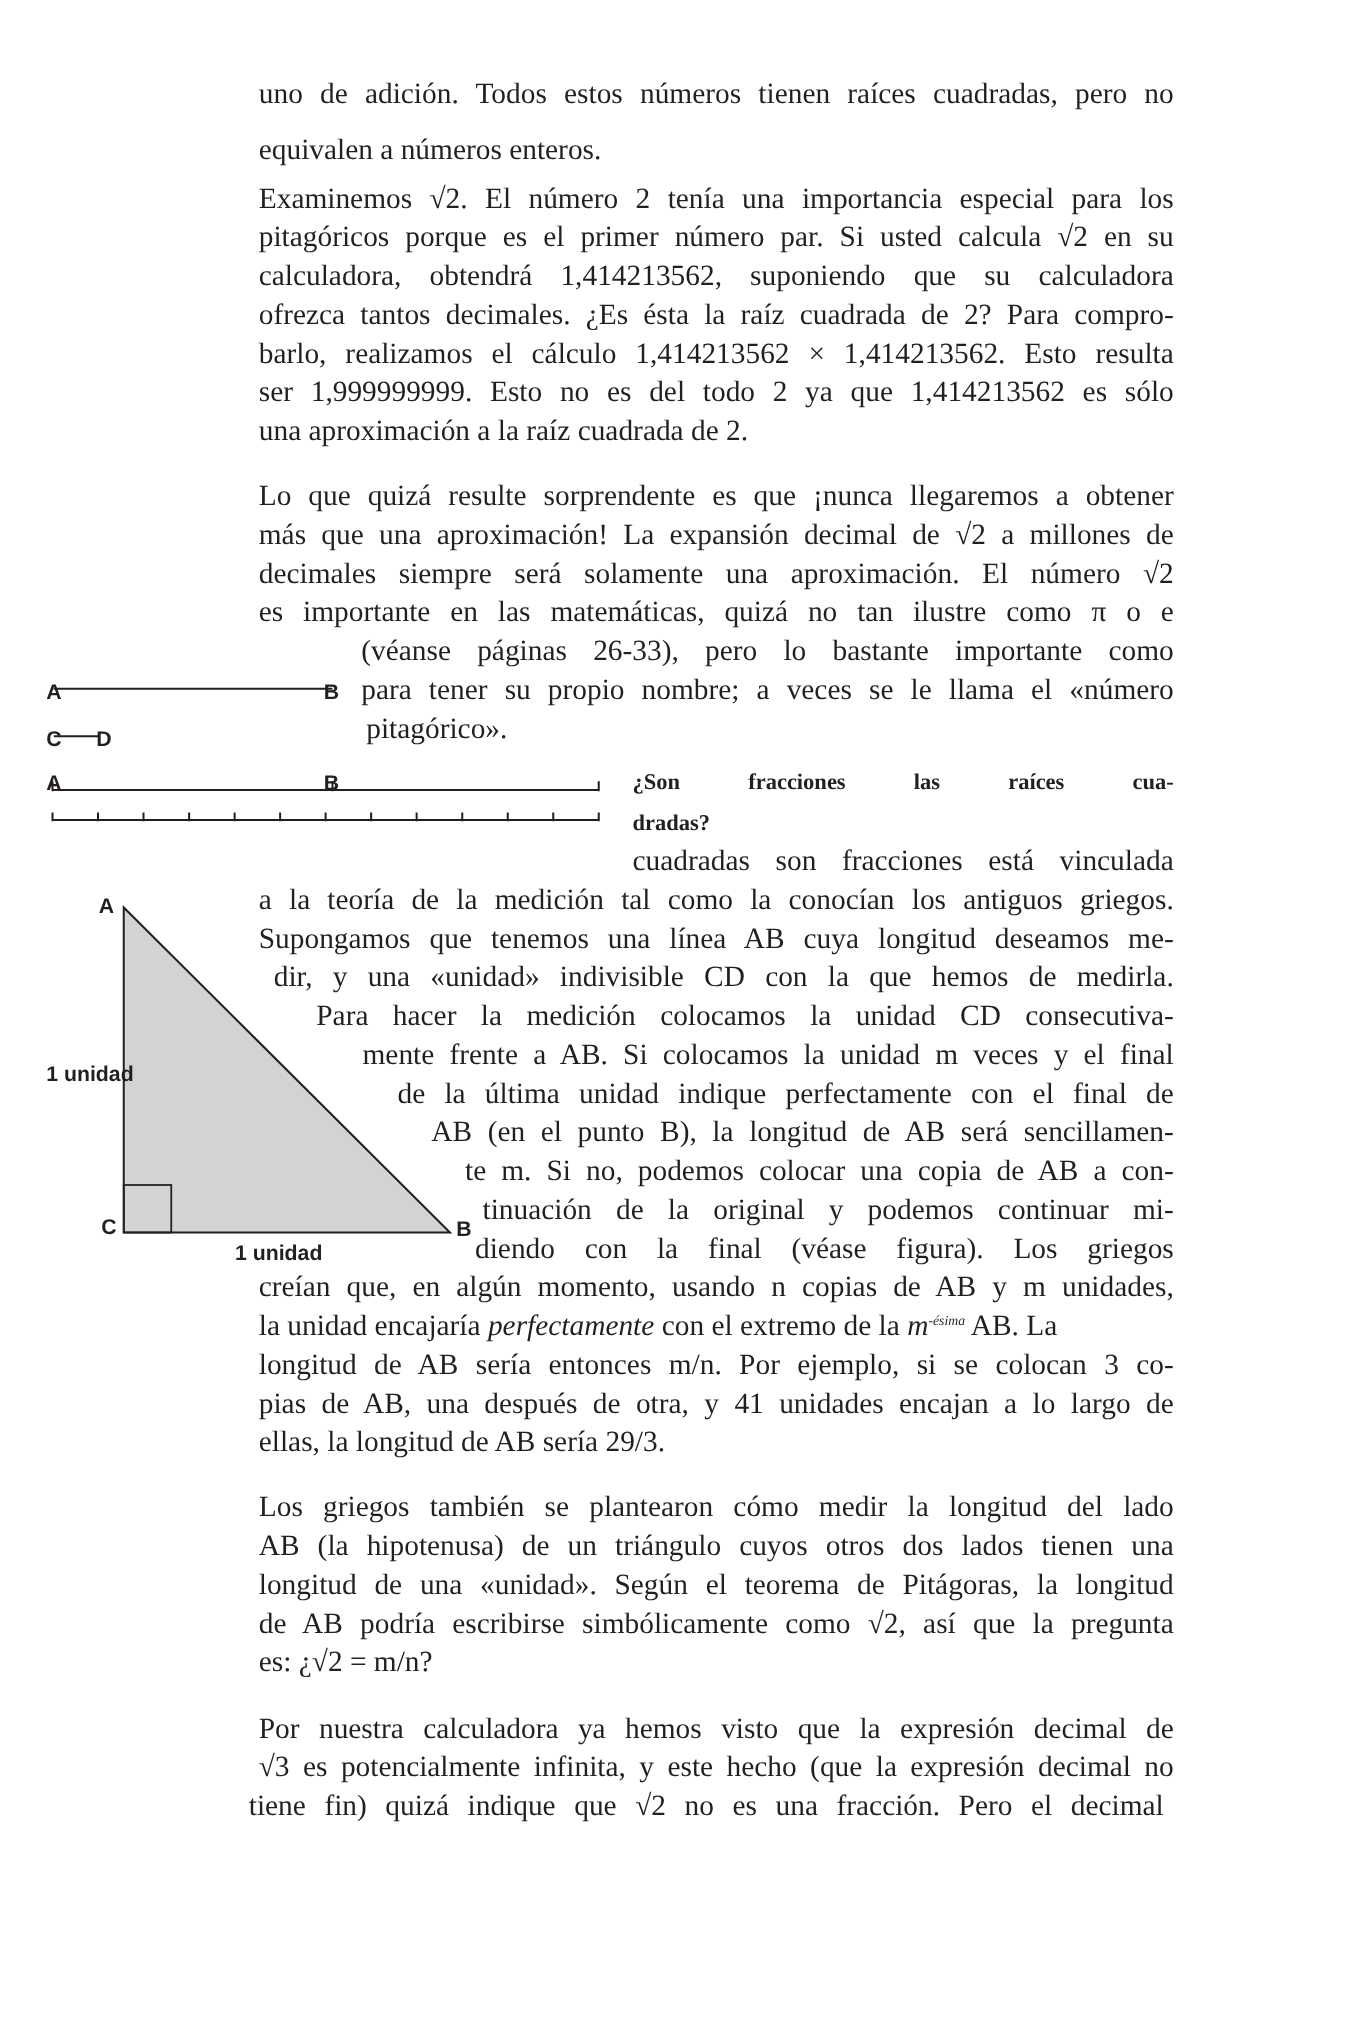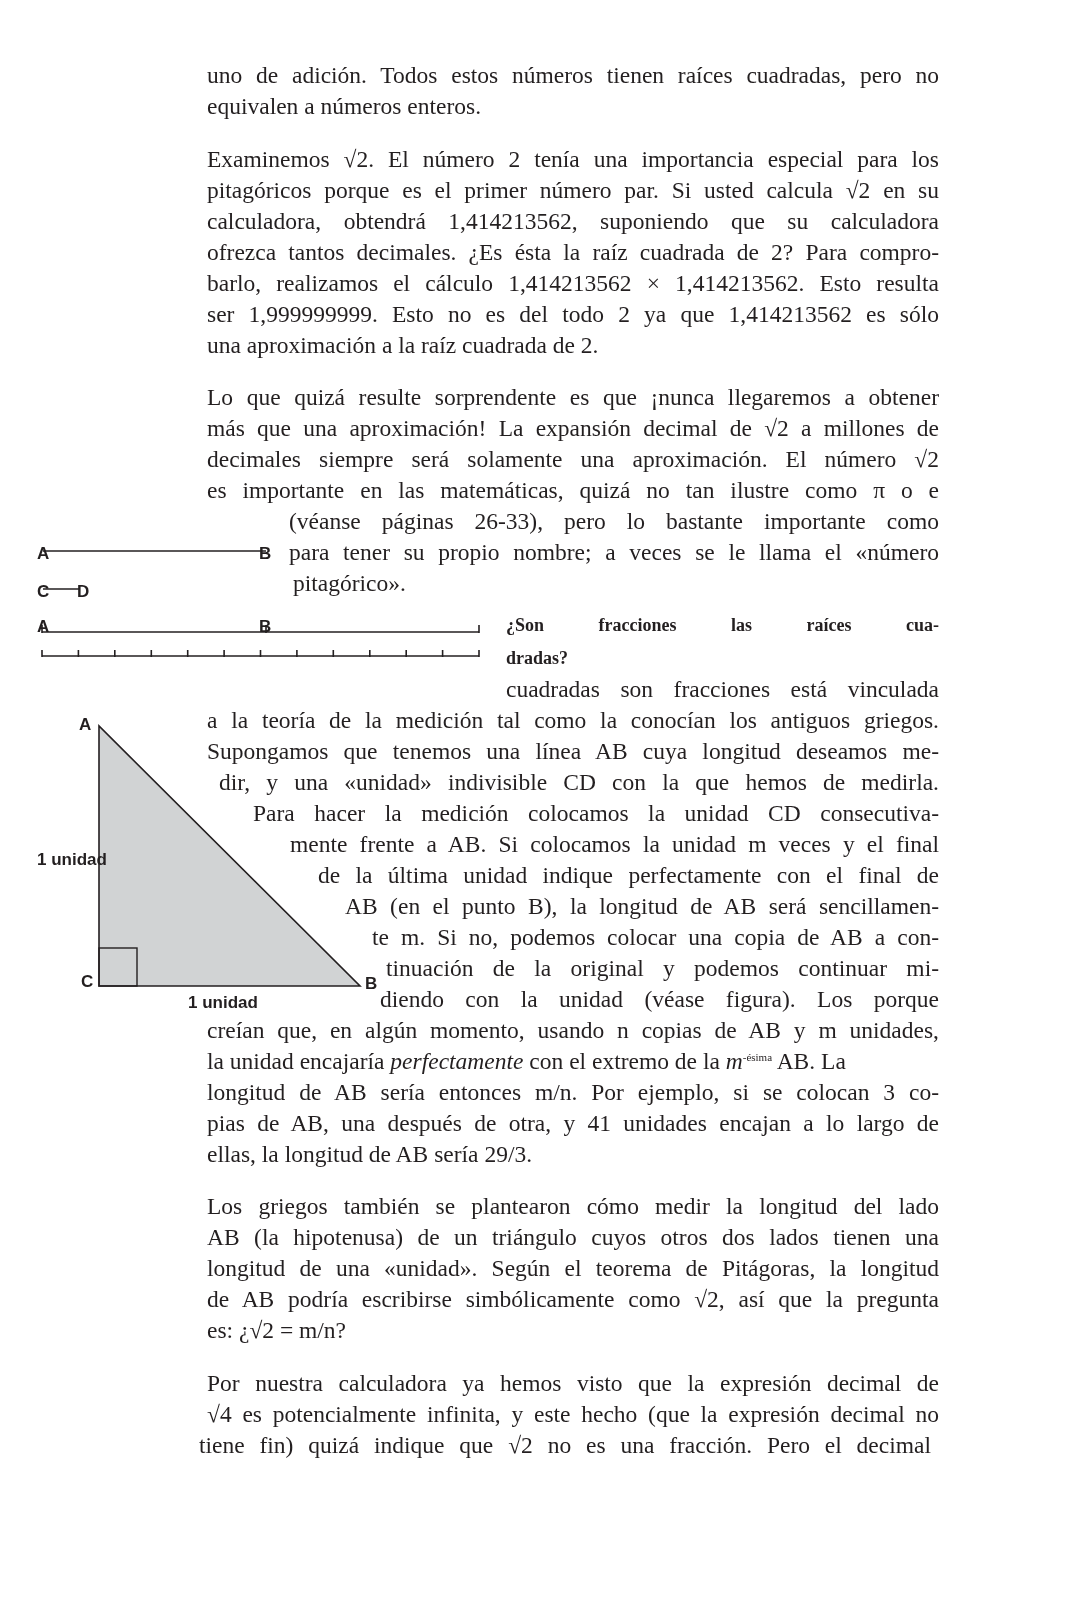--- a/index.html
+++ b/index.html
@@ -7,21 +7,21 @@
          font-family:"Liberation Serif","DejaVu Serif",serif; color:#231f20; }
   .ln { position:absolute; font-size:23.5px; line-height:31px; white-space:nowrap; }
   .j { text-align:justify; text-align-last:justify; }
   .lbl { position:absolute; font-family:"Liberation Sans","DejaVu Sans",sans-serif;
          font-weight:bold; color:#231f20; }
   .big { font-size:17px; }
   .sm { font-size:17px; }
   .hd { font-weight:bold; font-size:18px; }
   svg { position:absolute; left:0; top:0; }
   i { font-style:italic; }
-  sup { font-size:11px; vertical-align:8px; line-height:0; }
+  sup { font-size:11px; font-style:italic; vertical-align:8px; line-height:0; }
 </style>
 </head>
 <body>
 
 <svg width="1080" height="1615">
 
   <line x1="43" y1="551" x2="266" y2="551" stroke="#231f20" stroke-width="1.6"></line>
 
   <line x1="43" y1="589" x2="80" y2="589" stroke="#231f20" stroke-width="1.6"></line>
 
@@ -62,21 +62,21 @@
 <span class="lbl big" style="left:37px;top:617px;">A</span>
 <span class="lbl big" style="left:259px;top:617px;">B</span>
 
 <span class="lbl big" style="left:79px;top:715px;">A</span>
 <span class="lbl big" style="left:81px;top:972px;">C</span>
 <span class="lbl big" style="left:365px;top:974px;">B</span>
 <span class="lbl sm" style="left:37px;top:850px;">1 unidad</span>
 <span class="lbl sm" style="left:188px;top:993px;">1 unidad</span>
 
 <div class="ln j" style="left:207px;top:60px;width:732px;">uno de adición. Todos estos números tienen raíces cuadradas, pero no</div>
-<div class="ln" style="left:207px;top:91px;">equivalen a números enteros.</div>
+<div class="ln" style="left:207px;top:105px;">equivalen a números enteros.</div>
 
 <div class="ln j" style="left:207px;top:144px;width:732px;">Examinemos √2. El número 2 tenía una importancia especial para los</div>
 <div class="ln j" style="left:207px;top:175px;width:732px;">pitagóricos porque es el primer número par. Si usted calcula √2 en su</div>
 <div class="ln j" style="left:207px;top:206px;width:732px;">calculadora, obtendrá 1,414213562, suponiendo que su calculadora</div>
 <div class="ln j" style="left:207px;top:237px;width:732px;">ofrezca tantos decimales. ¿Es ésta la raíz cuadrada de 2? Para compro-</div>
 <div class="ln j" style="left:207px;top:268px;width:732px;">barlo, realizamos el cálculo 1,414213562 × 1,414213562. Esto resulta</div>
 <div class="ln j" style="left:207px;top:299px;width:732px;">ser 1,999999999. Esto no es del todo 2 ya que 1,414213562 es sólo</div>
 <div class="ln" style="left:207px;top:330px;">una aproximación a la raíz cuadrada de 2.</div>
 
 <div class="ln j" style="left:207px;top:382px;width:732px;">Lo que quizá resulte sorprendente es que ¡nunca llegaremos a  obtener</div>
@@ -94,28 +94,28 @@
 <div class="ln j" style="left:506px;top:674px;width:433px;">cuadradas son fracciones está vinculada</div>
 <div class="ln j" style="left:207px;top:705px;width:732px;">a la teoría de la medición tal como la conocían los antiguos griegos.</div>
 <div class="ln j" style="left:207px;top:736px;width:732px;">Supongamos que tenemos una línea AB cuya longitud deseamos me-</div>
 <div class="ln j" style="left:219px;top:767px;width:720px;">dir, y una «unidad» indivisible CD con la que hemos de medirla.</div>
 <div class="ln j" style="left:253px;top:798px;width:686px;">Para hacer la medición colocamos la unidad CD consecutiva-</div>
 <div class="ln j" style="left:290px;top:829px;width:649px;">mente frente a AB. Si colocamos la unidad m veces y el final</div>
 <div class="ln j" style="left:318px;top:860px;width:621px;">de la última unidad indique perfectamente con el final de</div>
 <div class="ln j" style="left:345px;top:891px;width:594px;">AB (en el punto B), la longitud de AB será sencillamen-</div>
 <div class="ln j" style="left:372px;top:922px;width:567px;">te m. Si no, podemos colocar una copia de AB a con-</div>
 <div class="ln j" style="left:386px;top:953px;width:553px;">tinuación de la original y podemos continuar mi-</div>
-<div class="ln j" style="left:380px;top:984px;width:559px;">diendo con la unidad (véase figura). Los porque</div>
+<div class="ln j" style="left:380px;top:984px;width:559px;">diendo con la final (véase figura). Los griegos</div>
 <div class="ln j" style="left:207px;top:1015px;width:732px;">creían que, en algún momento, usando n copias de AB y m unidades,</div>
 <div class="ln" style="left:207px;top:1046px;width:732px;"><span>la unidad encajaría </span><i>perfectamente</i><span> con el extremo de la </span><i>m</i><sup>-ésima</sup><span> AB. La</span></div>
 <div class="ln j" style="left:207px;top:1077px;width:732px;">longitud de AB sería entonces m/n. Por ejemplo, si se colocan 3 co-</div>
 <div class="ln j" style="left:207px;top:1108px;width:732px;">pias de AB, una después de otra, y 41 unidades encajan a lo largo de</div>
 <div class="ln" style="left:207px;top:1139px;">ellas, la longitud de AB sería 29/3.</div>
 
 <div class="ln j" style="left:207px;top:1191px;width:732px;">Los griegos también se plantearon cómo medir la longitud del lado</div>
 <div class="ln j" style="left:207px;top:1222px;width:732px;">AB (la hipotenusa) de un triángulo cuyos otros dos lados tienen una</div>
 <div class="ln j" style="left:207px;top:1253px;width:732px;">longitud de una «unidad». Según el teorema de Pitágoras, la longitud</div>
 <div class="ln j" style="left:207px;top:1284px;width:732px;">de AB podría escribirse simbólicamente como √2, así que la pregunta</div>
 <div class="ln" style="left:207px;top:1315px;">es: ¿√2 = m/n?</div>
 
 <div class="ln j" style="left:207px;top:1368px;width:732px;">Por nuestra calculadora ya hemos visto que la expresión decimal de</div>
-<div class="ln j" style="left:207px;top:1399px;width:732px;">√4 es potencialmente infinita, y este hecho (que la expresión decimal no</div>
+<div class="ln j" style="left:207px;top:1399px;width:732px;">√3 es potencialmente infinita, y este hecho (que la expresión decimal no</div>
 <div class="ln j" style="left:199px;top:1430px;width:732px;">tiene fin) quizá indique que √2 no es una fracción. Pero el decimal</div>
 
 </body></html>

